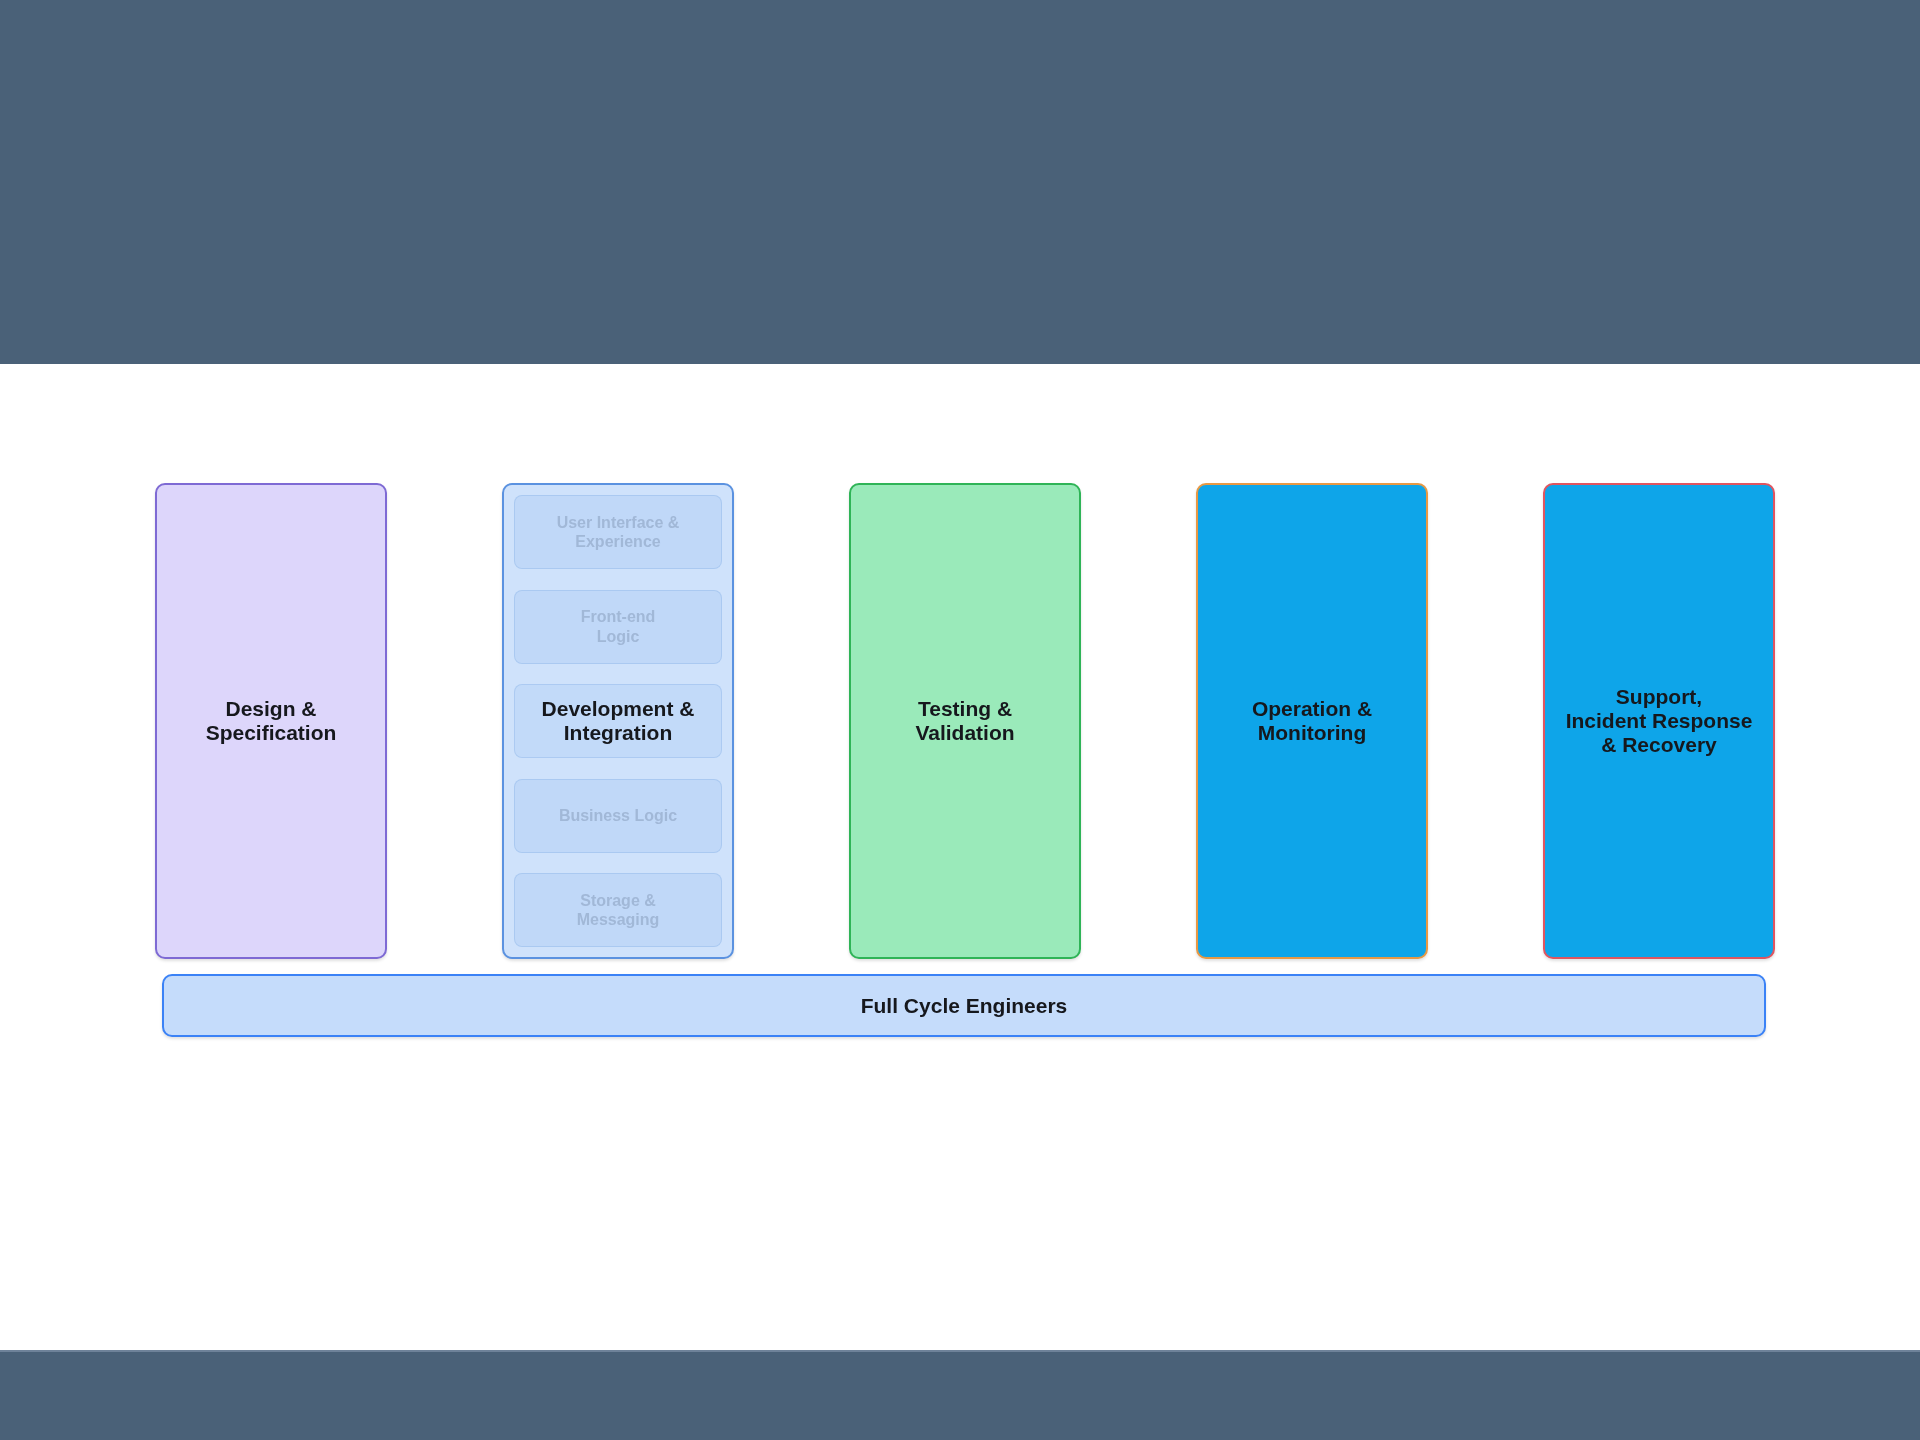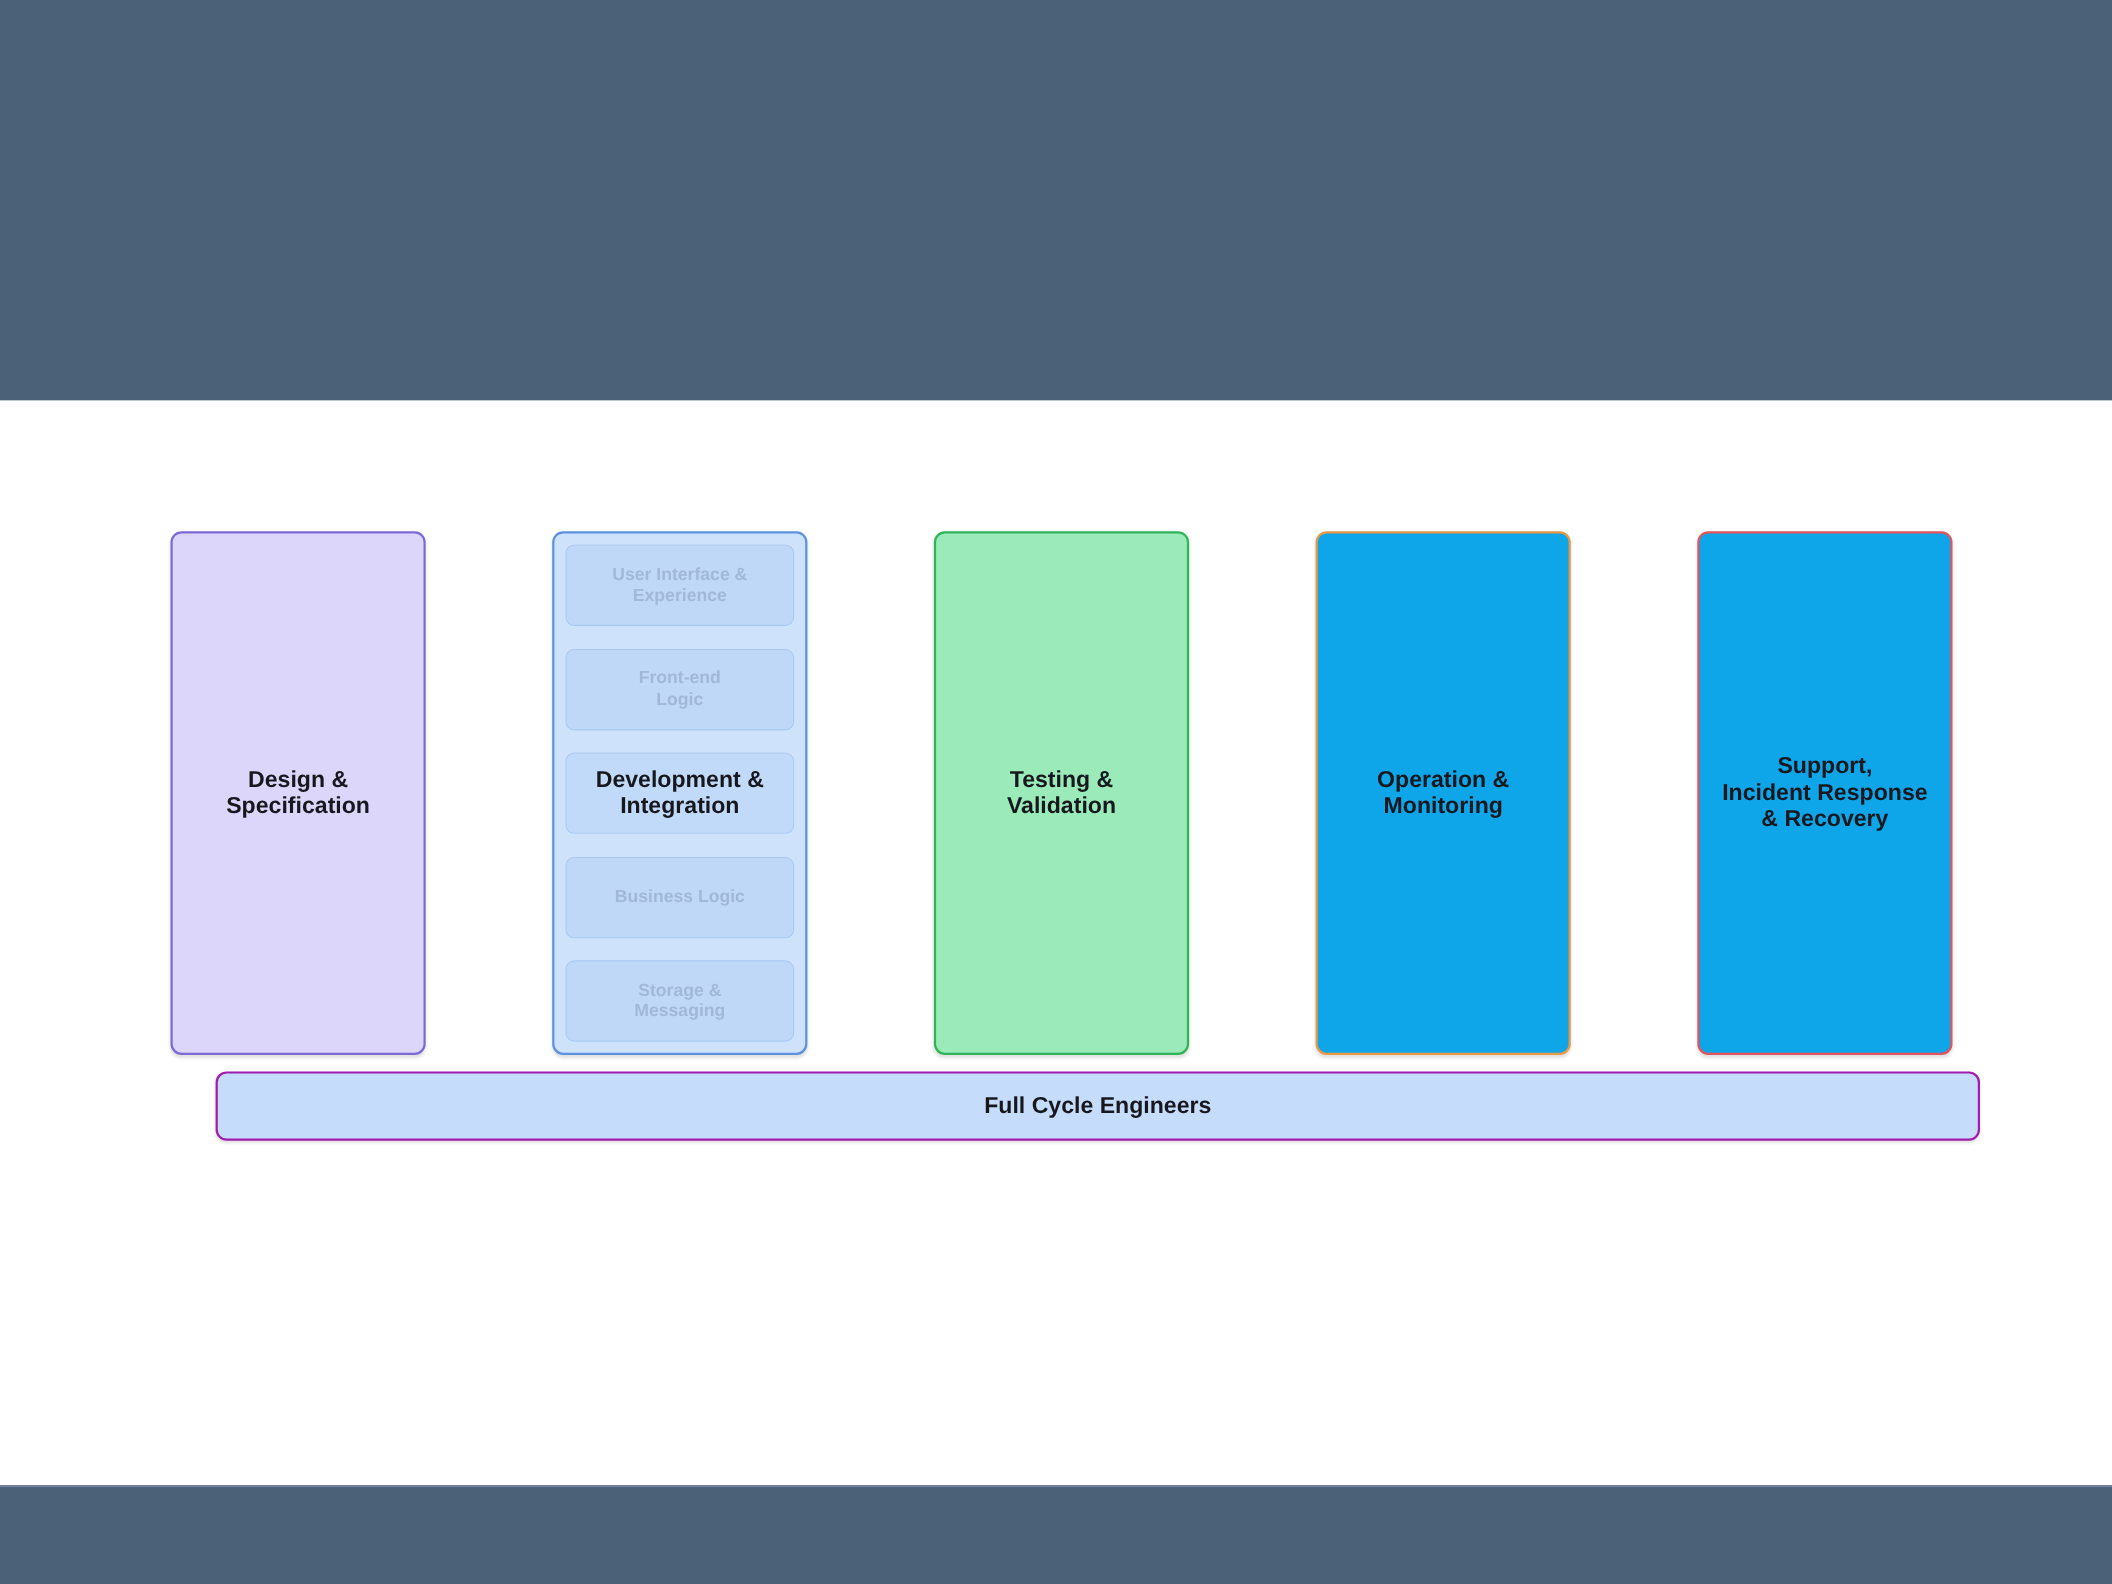--- a/index.html
+++ b/index.html
@@ -122,29 +122,28 @@
     line-height: 1.15;
   }
 
   
   .full-bar {
     position: absolute;
     left: 162px;
     top: 610px;
     width: 1604px;
     height: 63px;
-    border: 2px solid #a21caf;
+    border: 2px solid #3b82f6;
     border-radius: 10px;
     background: #c5dcfb;
     box-sizing: border-box;
     display: flex;
     align-items: center;
     justify-content: center;
     box-shadow: 0 2px 3px rgba(0,0,0,0.12);
-    margin-left: 34px;
   }
   .full-bar-label {
     font-size: 21px;
     font-weight: bold;
     color: #16181d;
   }
 </style>
 </head>
 <body>
 

